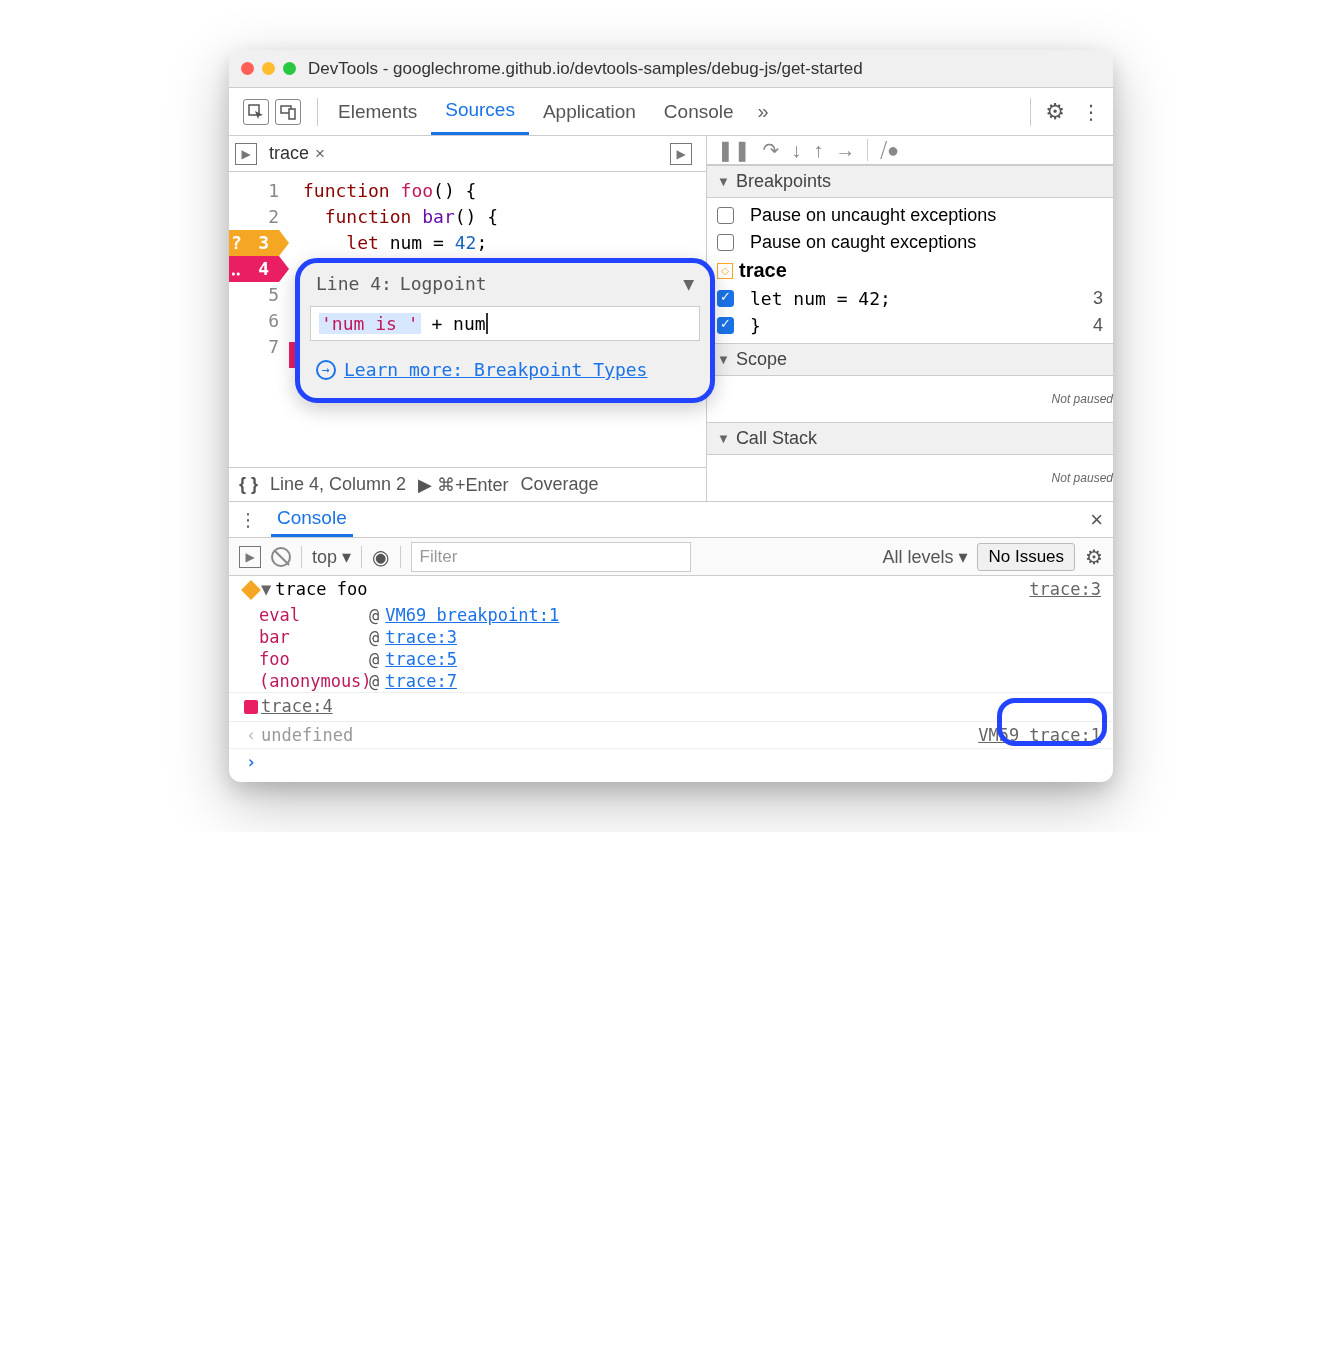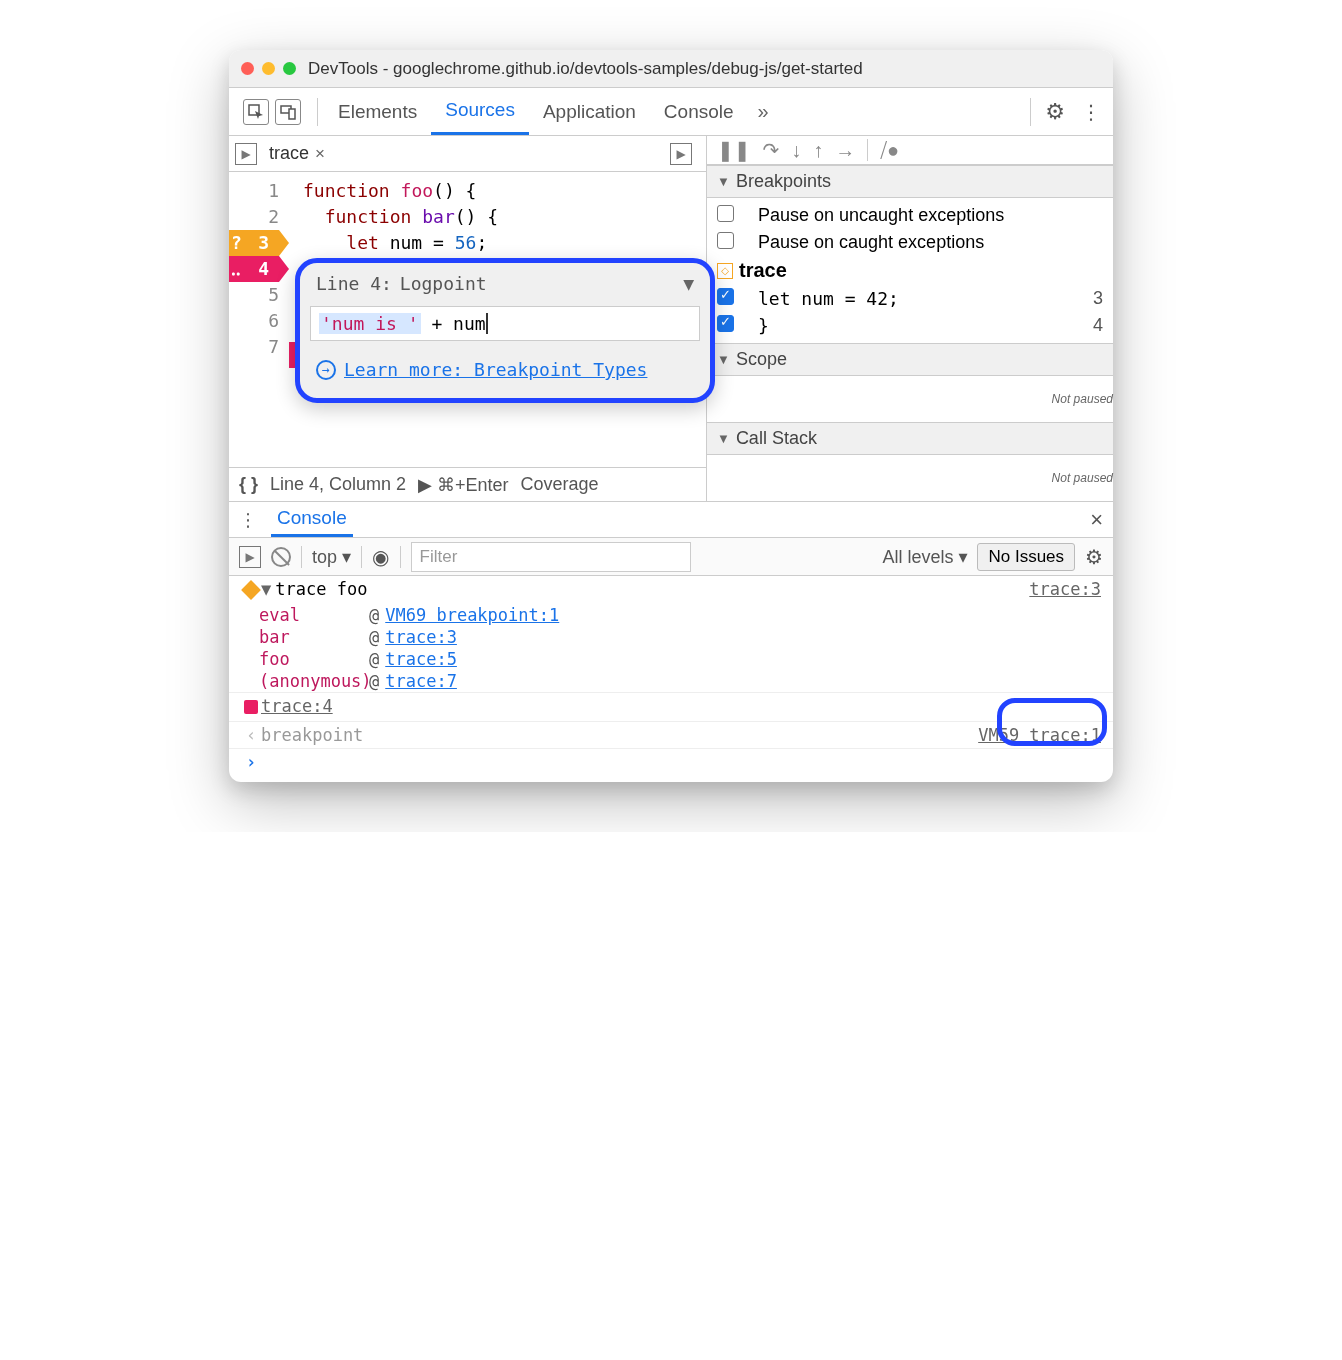--- a/index.html
+++ b/index.html
@@ -113,21 +113,21 @@
 .statusbar { height:34px; border-top:1px solid #ccc; display:flex; align-items:center; padding:0 10px; font-size:18px; color:#555; gap:12px; }
 .statusbar .braces { font-weight:600; }
 
 
 .dbg-toolbar { height:36px; border-bottom:1px solid #ccc; display:flex; align-items:center; padding:0 10px; gap:12px; color:#888; }
 .dbg-toolbar span { font-size:20px; cursor:pointer; }
 .dbg-toolbar .sep { width:1px; height:22px; background:#ccc; }
 .section-head { background:#f0f0f0; border-bottom:1px solid #ccc; border-top:1px solid #ccc; padding:5px 10px; font-size:18px; color:#444; display:flex; align-items:center; gap:6px; }
 .section-head .tri { color:#666; font-size:13px; }
 .bp-list { padding:4px 0; }
-.bp-item { display:flex; align-items:flex-start; padding:3px 10px; font-size:18px; gap:24px; }
+.bp-item { display:flex; align-items:center; padding:3px 10px; font-size:18px; gap:16px; }
 .chk { width:17px; height:17px; border:1.5px solid #777; border-radius:3px; display:inline-block; flex-shrink:0; }
 .chk.checked { background:#1a73e8; border-color:#1a73e8; position:relative; }
 .chk.checked::after { content:"✓"; color:#fff; font-size:13px; position:absolute; left:2px; top:-2px; }
 .bp-file { display:flex; align-items:center; gap:6px; padding:3px 10px; }
 .bp-file .ficon { width:16px; height:16px; border:1.5px solid #f5a623; display:inline-flex; align-items:center; justify-content:center; color:#f5a623; font-size:10px; }
 .bp-code { font-family: Menlo, monospace; font-size:18px; flex:1; }
 .bp-line { color:#555; }
 .not-paused { text-align:right; font-style:italic; color:#666; padding:16px 0; font-size:12px; }
 
 
@@ -227,21 +227,21 @@
           <div class="gl">2</div>
           <div class="gl gl3"><span class="q">?</span><span>3</span></div>
           <div class="gl gl4"><span class="dd">‥</span><span>4</span></div>
           <div class="gl">5</div>
           <div class="gl">6</div>
           <div class="gl">7</div>
         </div>
         <div class="code">
           <div class="cl"><span class="kw">function</span><span class="dfn"> foo</span><span>() {</span></div>
           <div class="cl"><span class="kw">  function</span><span class="fn"> bar</span><span>() {</span></div>
-          <div class="cl"><span class="let">    let</span><span> num = </span><span class="num">56</span><span>;</span></div>
+          <div class="cl"><span class="let">    let</span><span> num = </span><span class="num">42</span><span>;</span></div>
           <div class="cl">  }</div>
           <div class="cl">  bar();</div>
           <div class="cl">}</div>
           <div class="cl">foo();</div>
           <div class="lp-slice"></div>
         </div>
 
         <div class="popover">
           <div class="pop-head">
             <span class="lbl">Line 4:</span>
@@ -367,21 +367,21 @@
           <span class="at">@</span>
           <a>trace:7</a>
         </div>
     </div>
     <div class="cline" style="border-top:1px solid #eee;">
       <span class="icol"><span class="log-ico"></span></span>
       <span class="source">trace:4</span>
     </div>
     <div class="cline" style="border-top:1px solid #eee;">
       <span class="icol" style="color:#bbb;">‹</span>
-      <span class="content und">breakpoint</span>
+      <span class="content und">undefined</span>
       <span class="source">VM59 trace:1</span>
     </div>
     <div class="cline" style="border-top:1px solid #eee;padding-bottom:10px;">
       <span class="icol prompt">›</span>
       <span class="content"></span>
     </div>
     <div class="outline2"></div>
   </div>
 
 </div>

